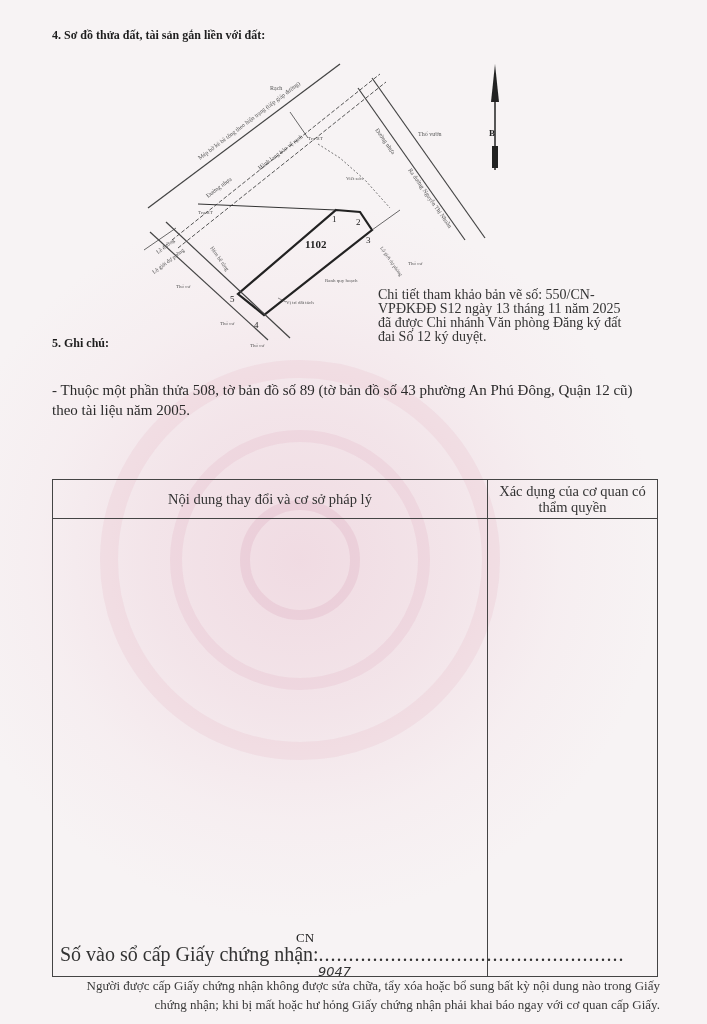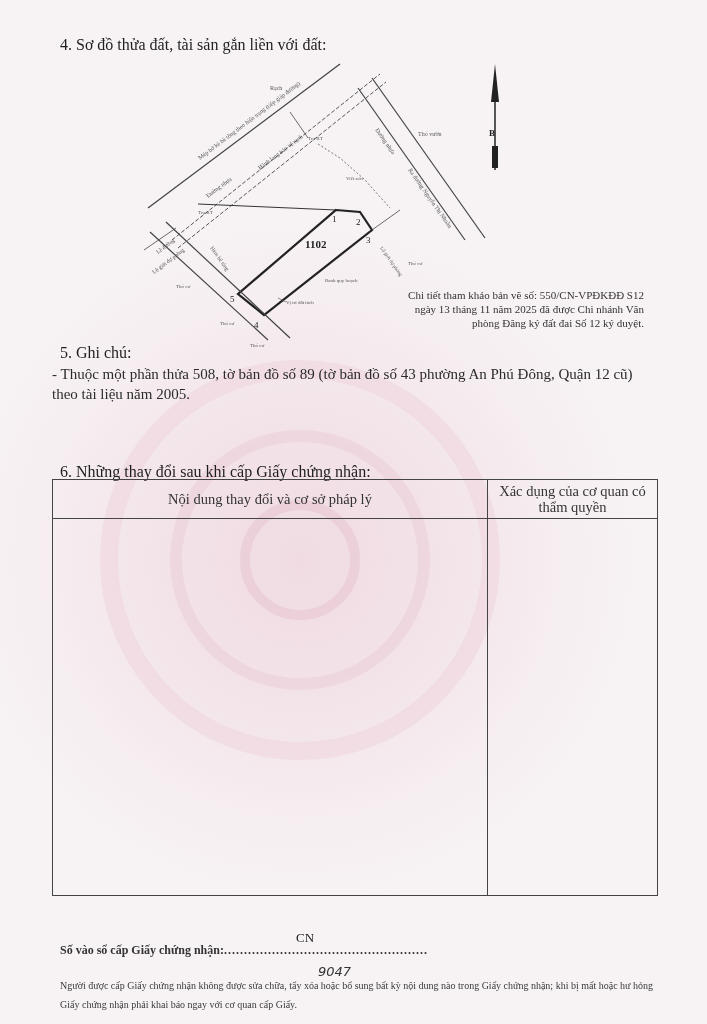--- a/index.html
+++ b/index.html
@@ -17,61 +17,61 @@
   }
   .emblem {
     position:absolute; left:100px; top:360px; width:400px; height:400px;
     border-radius:50%;
     border:18px solid rgba(226,170,190,0.18);
     box-sizing:border-box;
   }
   .emblem.inner { left:170px; top:430px; width:260px; height:260px; border-width:12px; border-color:rgba(220,160,182,0.18); }
   .emblem.core { left:240px; top:500px; width:120px; height:120px; border-width:10px; border-color:rgba(215,150,175,0.2); }
   h2 {
-    position:absolute; margin:8px; font-size:16px; font-weight:normal; color:#1e1e1e;
+    position:absolute; margin:0; font-size:12px; font-weight:bold; color:#1e1e1e;
   }
   .s4 { left:52px; top:28px; }
   .s5 { left:52px; top:336px; }
   .s6 { left:52px; top:455px; }
   .note {
     position:absolute; left:52px; width:600px; font-size:15px; line-height:20px; color:#2b2b2b;
   }
   .diagram { position:absolute; left:140px; top:60px; width:420px; height:290px; }
   .ref {
-    position:absolute; left:394px; top:288px; width:250px;
-    font-size:11px; line-height:14px; color:#333;text-align:right;
+    position:absolute; left:378px; top:288px; width:250px;
+    font-size:14px; line-height:14px; color:#333;
   }
   table.changes {
-    position:absolute; left:52px; top:479px; width:606px; height:417px;
+    position:absolute; left:52px; top:479px; width:606px; height:498px;
     border-collapse:collapse; border:1.5px solid #444;
   }
   table.changes th {
     font-weight:normal; font-size:14.5px; line-height:16px; color:#333;
     border:1.5px solid #444; height:38px; padding:0 4px; vertical-align:middle;
   }
   table.changes td { border:1.5px solid #444; }
   .col1 { width:426px; }
   .watermark {
     position:absolute; left:285px; top:495px; font-family:"Liberation Sans", sans-serif;
     font-size:28px; font-weight:bold; color:rgba(210,210,210,0.55); letter-spacing:1px;
   }
   .regno {
-    position:absolute; left:60px; top:943px; font-size:12px; color:#333;font-weight:bold;
+    position:absolute; left:60px; top:943px; font-size:20px; color:#333;
   }
   .regno .dots { letter-spacing:1px; }
   .cn {
     position:absolute; left:296px; top:930px; font-size:13px; font-weight:normal; color:#222;
   }
   .cnnum {
     position:absolute; left:318px; top:928px; font-family:"DejaVu Sans", sans-serif;
     font-size:13px; color:#333; font-style:italic;margin-top:36px;
   }
   .warning {
     position:absolute; left:60px; top:976px; width:600px;
-    font-size:10px; line-height:19px; color:#3a3a3a;
+    font-size:13px; line-height:19px; color:#3a3a3a;text-align:right;
   }
 </style>
 </head>
 <body>
 
 <div class="page">
   <div class="emblem"></div>
   <div class="emblem inner"></div>
   <div class="emblem core"></div>
 
@@ -131,23 +131,22 @@
       <polygon points="355,4 351,42 359,42" fill="#222"></polygon>
       <line x1="355" y1="42" x2="355" y2="110" stroke="#222" stroke-width="1.5"></line>
       <rect x="352" y="86" width="6" height="22" fill="#222"></rect>
       <text x="349" y="76" font-size="9" font-weight="bold" fill="#222">B</text>
     </g>
   </svg>
 
   <div class="ref">Chi tiết tham khảo bản vẽ số: 550/CN-VPĐKĐĐ S12 ngày 13 tháng 11 năm 2025 đã được Chi nhánh Văn phòng Đăng ký đất đai Số 12 ký duyệt.</div>
 
   <h2 class="s5">5. Ghi chú:</h2>
-  <div class="note" style="top:364px;">- Thuộc một phần thửa 508, tờ bản đồ số 89 (tờ bản đồ số 43 phường An Phú Đông, Quận 12 cũ) theo tài liệu năm 2005.</div>
+  <div class="note" style="top:380px;">- Thuộc một phần thửa 508, tờ bản đồ số 89 (tờ bản đồ số 43 phường An Phú Đông, Quận 12 cũ) theo tài liệu năm 2005.</div>
 
-  <h2 class="s6">6. Những thay đổi sau khi cấp Giấy chứng nhận:</h2>
 
   <table class="changes">
     <thead>
       <tr>
         <th class="col1">Nội dung thay đổi và cơ sở pháp lý</th>
         <th>Xác dụng của cơ quan có thẩm quyền</th>
       </tr>
     </thead>
     <tbody>
       <tr>

